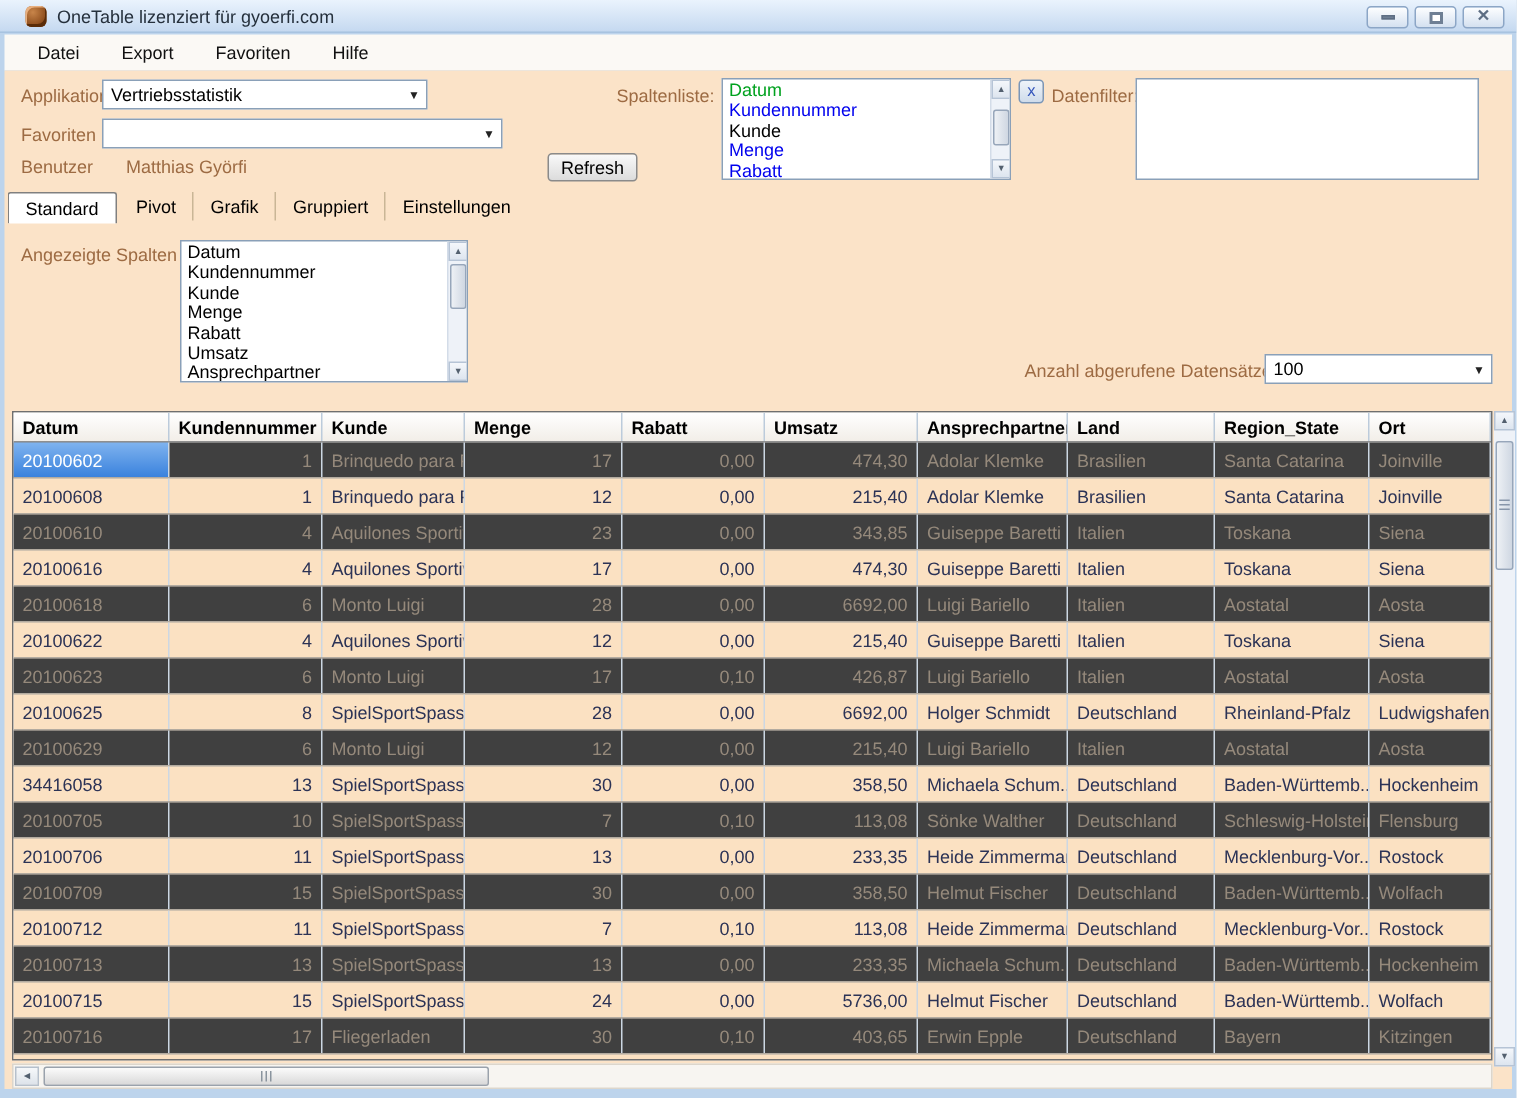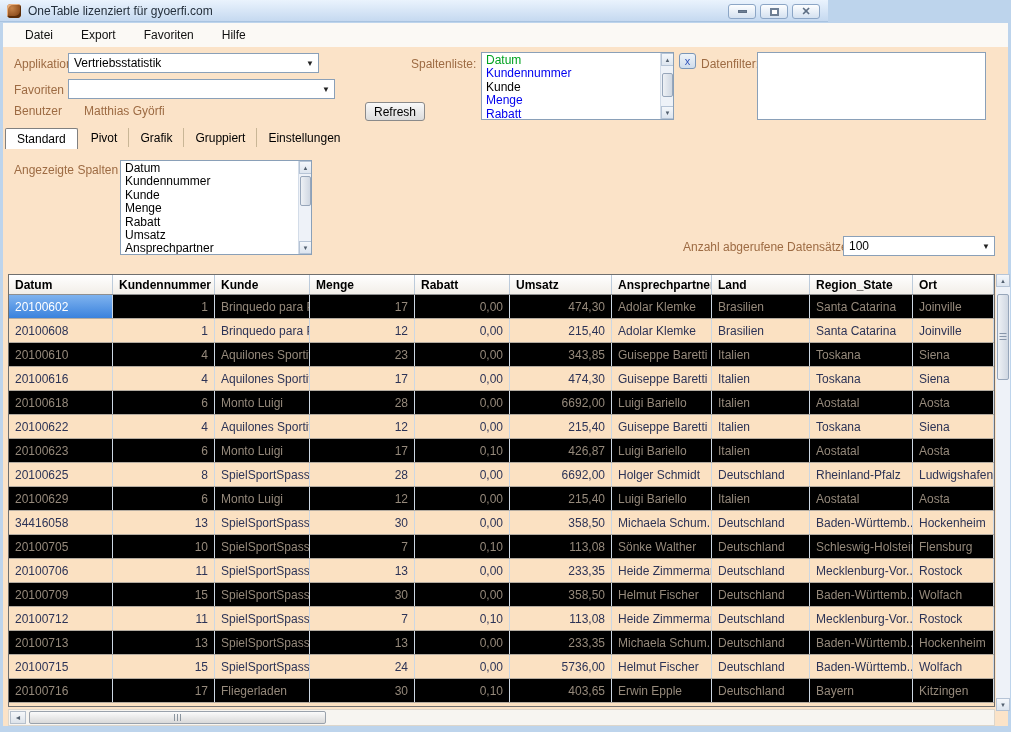--- a/index.html
+++ b/index.html
@@ -1,21 +1,21 @@
 <!DOCTYPE html>
 <html><head>
 <meta charset="utf-8">
 <style>
   *{box-sizing:border-box;margin:0;padding:0;}
   html,body{width:1011px;height:732px;overflow:hidden;}
   body{font-family:"Liberation Sans",sans-serif;font-size:12px;background:#bdd4ec;position:relative;color:#000;}
 
   
-  .titlebar{position:absolute;left:0;top:0;width:828px;height:22px;
-    background:linear-gradient(#eaf3fd,#c5d9f0);display:flex;align-items:center;padding-left:7px;
+  .titlebar{position:absolute;left:0;top:0;width:1011px;height:22px;
+    background:linear-gradient(#eaf3fd,#c5d9f0);display:flex;align-items:center;padding-left:17px;
     border-bottom:1px solid #a8c3e0;}
   .app-icon{width:14px;height:14px;border-radius:4px;margin-right:7px;flex:0 0 auto;
     background:radial-gradient(circle at 35% 30%,#c8854a,#8a4a1a 70%);
     box-shadow:inset 2px 2px 0 -1px #e8b080, inset -2px -3px 0 -1px #5a2c08;}
   .title-text{color:#25303c;font-size:12px;}
   .win-buttons{position:absolute;right:8px;top:4px;display:flex;gap:4px;}
   .win-btn{width:28px;height:15px;border:1px solid #8ca6c6;border-radius:3px;
     background:linear-gradient(#fdfeff,#d4e1f0);display:flex;align-items:center;justify-content:center;}
   .glyph-min{width:9px;height:3px;background:#6e7f94;border:1px solid #5d6e84;}
   .glyph-max{width:9px;height:8px;border:2px solid #6e7f94;background:#fff;}
@@ -57,21 +57,21 @@
   
   .grid{position:absolute;left:8px;top:274px;width:987px;height:433px;border:1px solid #6f6f6f;background:#fffdf8;overflow:hidden;}
   .grid-row{display:grid;grid-template-columns:104px 102px 95px 105px 95px 102px 100px 98px 103px 1fr;}
   .ghead{height:20px;background:linear-gradient(#ffffff,#f2eee8);border-bottom:1px solid #8f8f8f;}
   .ghead .gcell{font-weight:bold;color:#000;border-right:1px solid #bccbdb;display:flex;align-items:center;
     padding-left:6px;white-space:nowrap;overflow:hidden;}
   .grow{height:24px;border-bottom:1px solid #b3aba0;}
   .grow .gcell{border-right:1px solid #ccd7e3;display:flex;align-items:center;padding-left:6px;
     white-space:nowrap;overflow:hidden;}
   .grow .gcell.num{justify-content:flex-end;padding-left:0;padding-right:6px;}
-  .grow.light{background:#000000;color:#95897b;text-align:center;}
+  .grow.light{background:#404040;color:#95897b;text-align:center;}
   .grow.alt{background:#fbe1c2;color:#2c3356;}
   .gcell.selected{background:linear-gradient(#7fb3ef,#3a82dd);color:#fff;}
   .grow.partial{height:4px;background:#fbe1c2;border-bottom:none;}
 
   
   .vscroll{position:absolute;left:996px;top:274px;width:14px;height:437px;background:#eef2f8;}
   .vscroll .sb-btn{width:14px;}
   .vscroll .sb-thumb{width:12px;}
   .grip-h{position:absolute;left:50%;transform:translateX(-50%);width:7px;}
   .grip-h i{display:block;height:1px;background:#8796aa;margin-top:2px;}
@@ -105,21 +105,21 @@
 <div class="menubar" id="menubar">
     <div class="menu-item">Datei</div>
     <div class="menu-item">Export</div>
     <div class="menu-item">Favoriten</div>
     <div class="menu-item">Hilfe</div>
   </div>
 
 <div class="main"></div>
 
 <span class="lbl" style="left:14px;top:57px;">Applikation</span>
-<div class="combo" style="left:68px;top:53px;width:251px;">
+<div class="combo" style="left:68px;top:53px;width:217px;">
   <span class="val">Vertriebsstatistik</span>
   <span class="arrow">▼</span>
 </div>
 
 <span class="lbl" style="left:14px;top:83px;">Favoriten</span>
 <div class="combo" style="left:68px;top:79px;width:267px;">
   <span class="val"></span>
   <span class="arrow">▼</span>
 </div>
 

